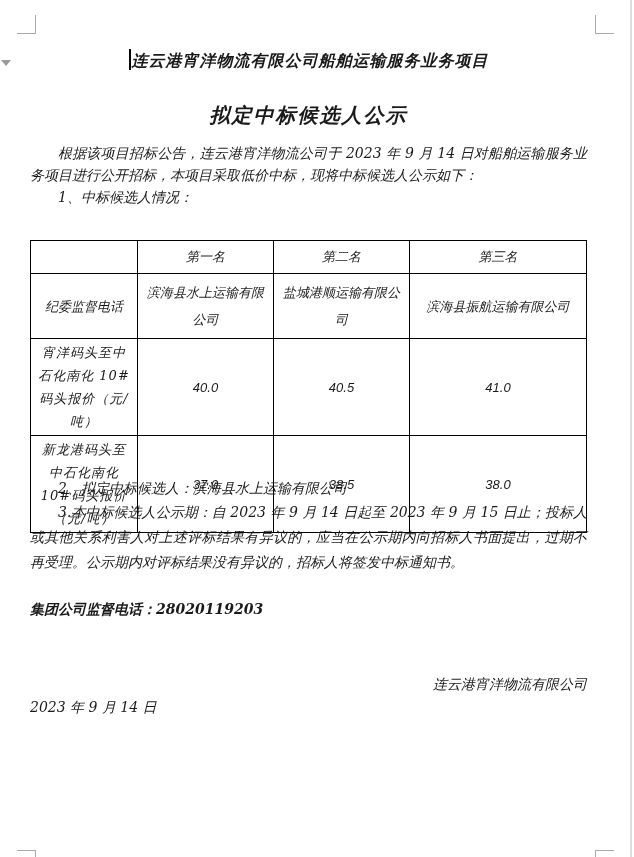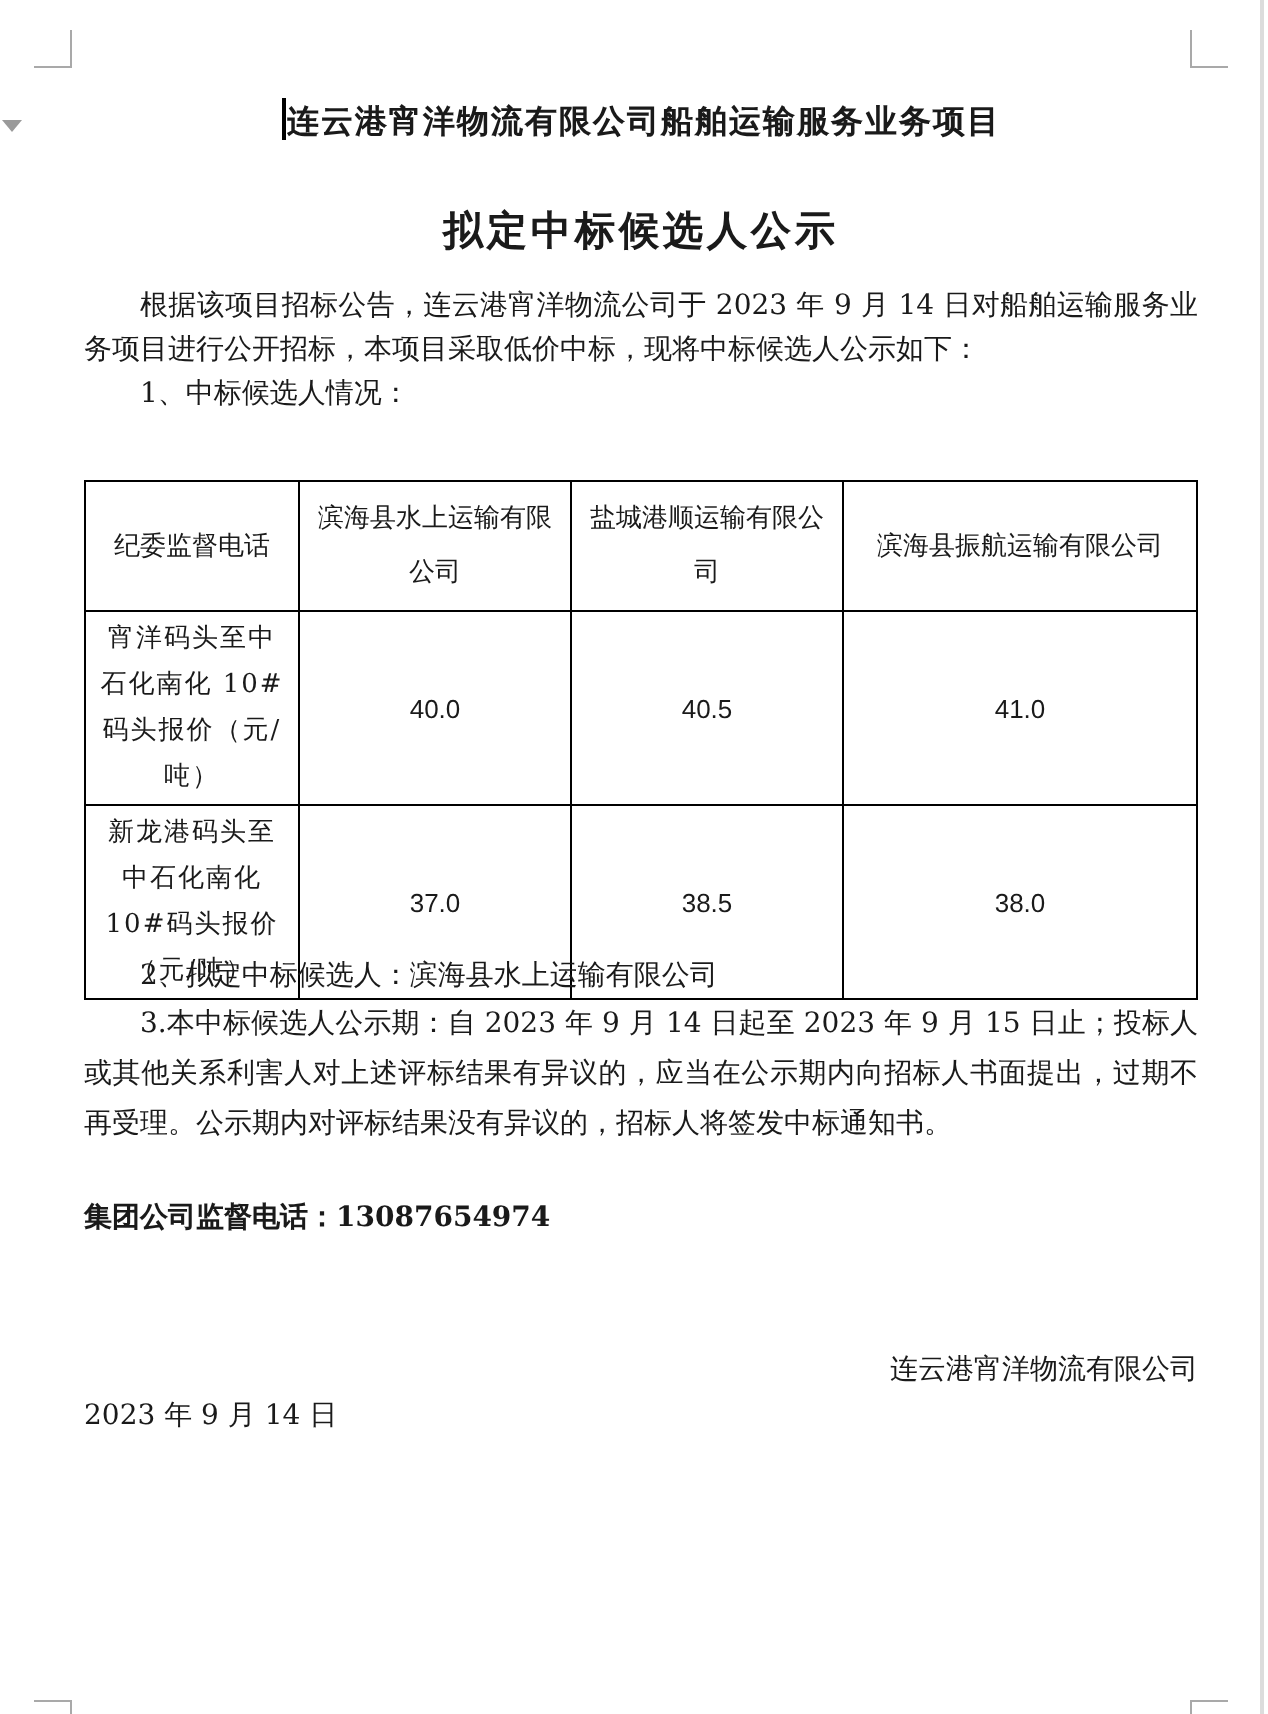--- a/index.html
+++ b/index.html
@@ -28,21 +28,21 @@
 
   
   .tri {
     position: absolute; left: 1px; top: 60px;
     width: 0; height: 0;
     border-left: 5px solid transparent;
     border-right: 5px solid transparent;
     border-top: 6px solid #9a9a9a;
   }
 
-  .content { position: absolute; left: 42px; top: 0; width: 557px; height: 767px; }
+  .content { position: absolute; left: 30px; top: 0; width: 557px; height: 767px; font-style: italic; }
 
   .title {
     position: absolute; top: 48px; left: 0; width: 100%;
     margin: 0; font-size: 16px; font-weight: bold; text-align: center;
     letter-spacing: 1px; line-height: 26px;
   }
   .cursor {
     display: inline-block; width: 2px; height: 21px;
     background: #000; vertical-align: text-bottom; margin-right: 1px;
   }
@@ -111,20 +111,26 @@
     <p class="para item1">1、中标候选人情况：</p>
 
     <table class="candidates">
       <colgroup>
         <col style="width:107px">
         <col style="width:136px">
         <col style="width:136px">
         <col style="width:177px">
       </colgroup>
       <tbody>
+        <tr class="hdr">
+          <td></td>
+          <td>第一名</td>
+          <td>第二名</td>
+          <td>第三名</td>
+        </tr>
         <tr class="names">
           <td>纪委监督电话</td>
           <td>滨海县水上运输有限公司</td>
           <td>盐城港顺运输有限公司</td>
           <td>滨海县振航运输有限公司</td>
         </tr>
         <tr class="price">
           <td class="rowlabel">宵洋码头至中石化南化 10#码头报价（元/吨）</td>
           <td class="num">40.0</td>
           <td class="num">40.5</td>
@@ -137,20 +143,20 @@
           <td class="num">38.0</td>
         </tr>
       </tbody>
     </table>
 
     <p class="para item2">2、拟定中标候选人：滨海县水上运输有限公司</p>
 
     <p class="para item3">3.本中标候选人公示期：自 2023 年 9 月 14 日起至 2023 年 9 月 15 日止；投标人或其他关系利害人对上述评标结果有异议的，应当在公示期内向招标人书面提出，过期不再受理。公示期内对评标结果没有异议的，招标人将签发中标通知书。</p>
 
 
-    <p class="para phone2">集团公司监督电话：13087654974</p>
+    <p class="para phone2">集团公司监督电话：28020119203</p>
 
     <p class="para sign-company">连云港宵洋物流有限公司</p>
 
     <p class="para sign-date">2023 年 9 月 14 日</p>
 
   </div>
 </div>
 
 </body></html>

